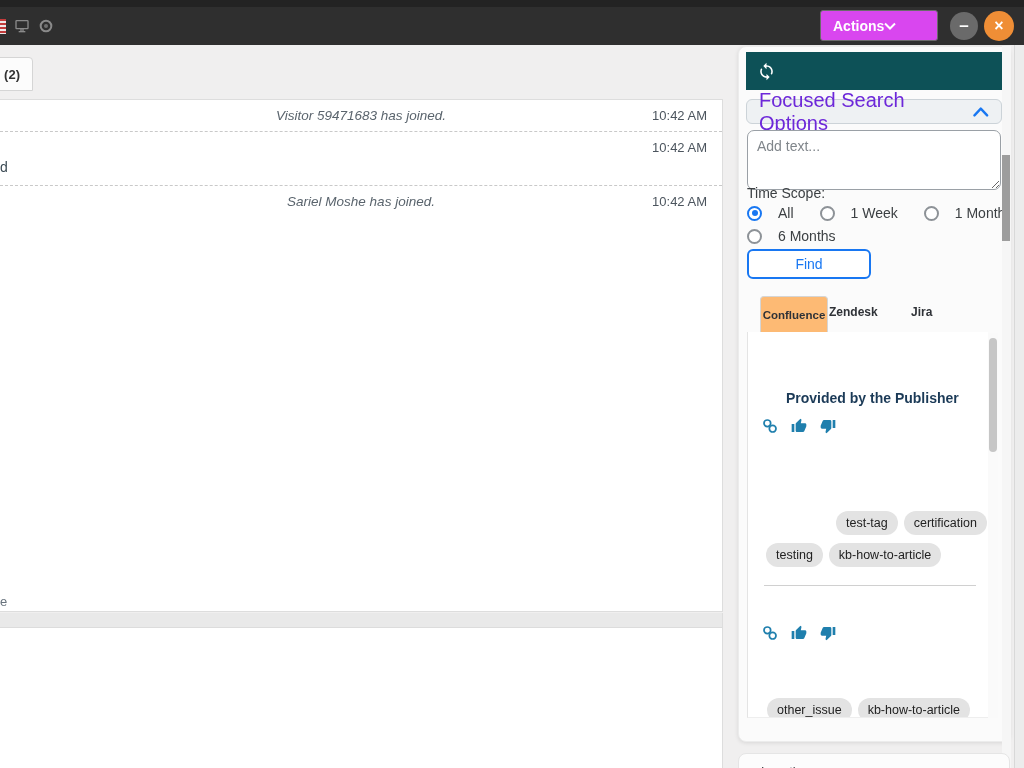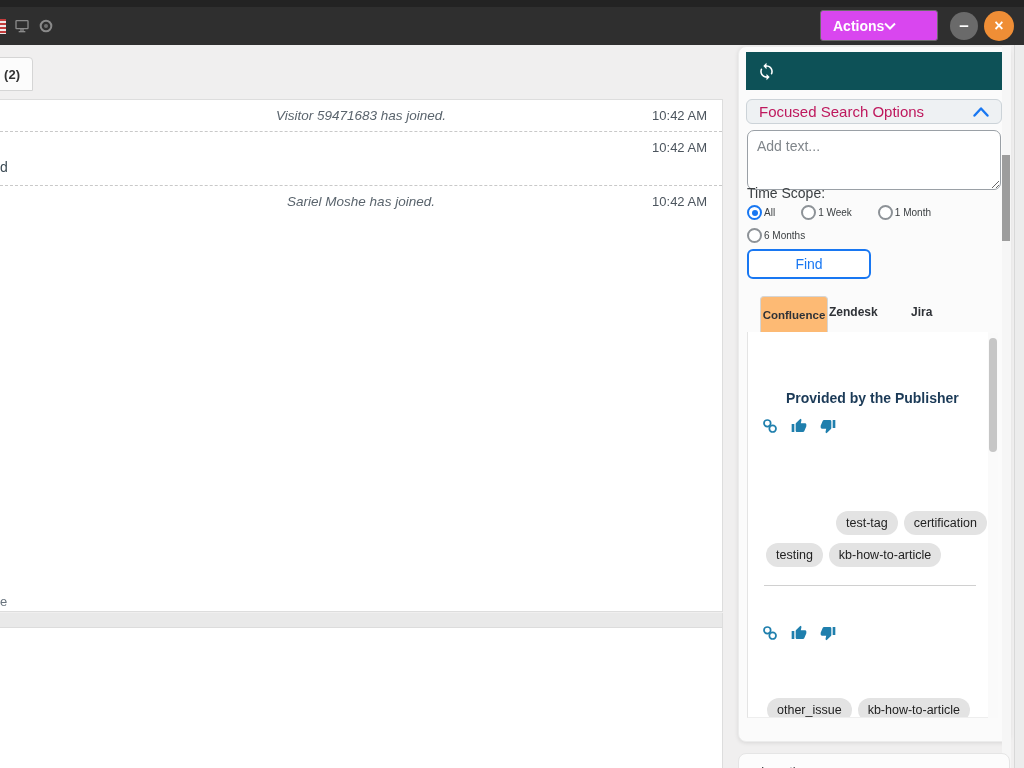--- a/index.html
+++ b/index.html
@@ -47,29 +47,29 @@
 
   
   #panel-card { left:738px; top:46px; width:272px; height:696px; background:#fbfbfb;
                 border:1px solid #ececec; border-radius:8px;
                 box-shadow:0 1px 4px rgba(0,0,0,0.10); }
   #teal-bar { left:746px; top:52px; width:256px; height:38px; background:#0d5157;
               display:flex; align-items:center; padding-left:11px; }
   #fso-header { left:746px; top:99px; width:256px; height:25px; background:#eef1f3;
                 border:1px solid #ccd3d8; border-radius:6px; display:flex; align-items:center;
                 justify-content:space-between; padding:0 12px; cursor:pointer; }
-  #fso-header span { color:#be185d; font-size:15px; }
+  #fso-header span { color:#6d28d9; font-size:20px; }
   #search-text { left:747px; top:130px; width:254px; height:60px; border:1px solid #9aa0a6;
                  border-radius:7px; font-family:"Liberation Sans", sans-serif; font-size:14px;
                  padding:7px 9px; color:#333; resize:both; background:#fff; }
   #search-text::placeholder { color:#80868b; }
   #timescope-label { left:747px; top:185px; font-size:14px; color:#3c4043; }
   .radio-row { display:flex; align-items:center; gap:26px; }
   #radio-row-1 { left:747px; top:205px; } #radio-row-2 { left:747px; top:228px; }
-  .radio-opt { display:flex; align-items:center; gap:2px; font-size:10px; color:#3c4043;
+  .radio-opt { display:flex; align-items:center; gap:16px; font-size:14px; color:#3c4043;
                cursor:pointer; }
   .radio-dot { width:15px; height:15px; border-radius:50%; border:2px solid #8d9297;
                background:#fff; position:relative; flex:0 0 auto; }
   .radio-dot.selected { border-color:#1877f2; }
   .radio-dot.selected::after { content:""; position:absolute; left:2.5px; top:2.5px;
                width:6px; height:6px; border-radius:50%; background:#1877f2; }
   .blue-btn { position:absolute; top:249px; width:124px; height:30px; background:#fff;
               border:2px solid #1877f2; border-radius:6px; color:#1877f2; font-size:14px;
               display:flex; align-items:center; justify-content:center; cursor:pointer; }
   #find-btn { left:747px; } #clear-btn { left:877px; }

